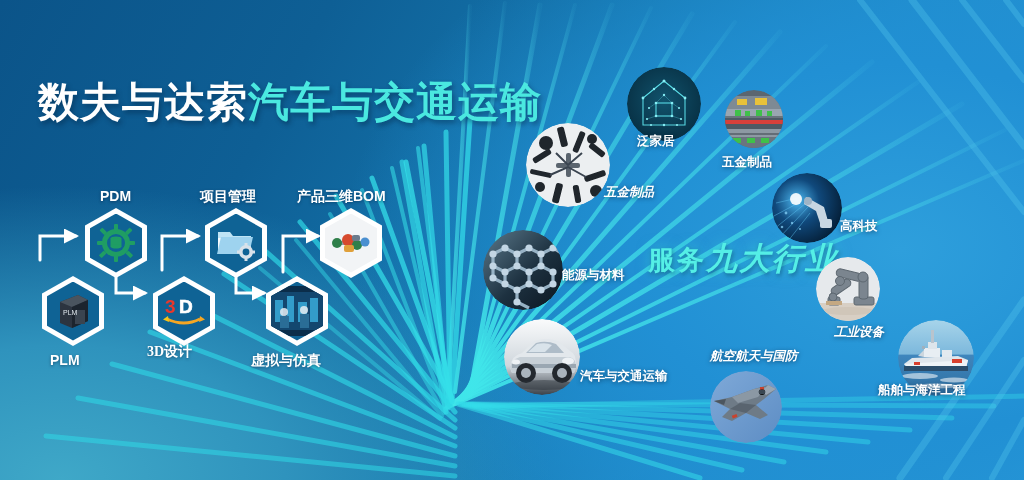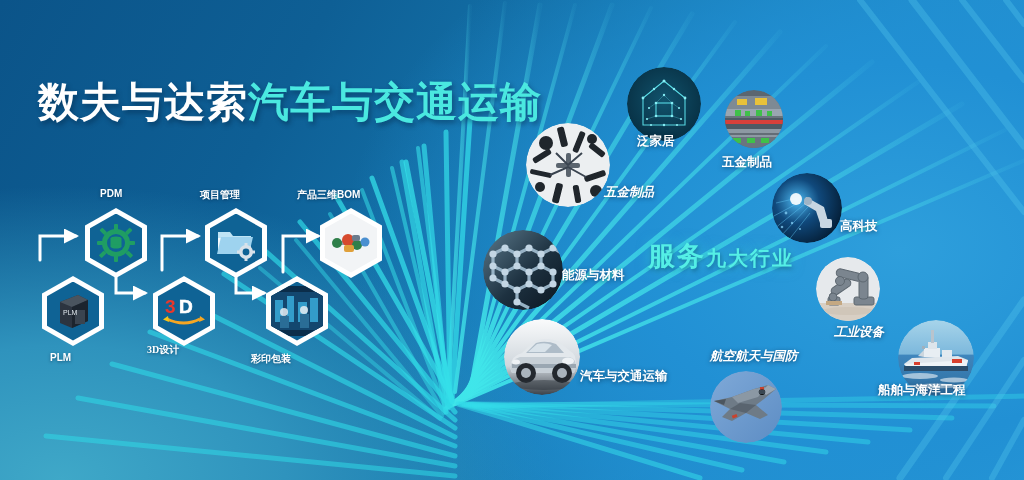--- a/index.html
+++ b/index.html
@@ -60,21 +60,21 @@
     clip-path: polygon(50% 0%, 100% 25%, 100% 75%, 50% 100%, 0% 75%, 0% 25%);
     background: #0f6395;
     display: flex; align-items: center; justify-content: center;
     overflow: hidden;
   }
   .hex-inner.light { background: #f2f4f6; }
 
   .flow-label {
     position: absolute;
     color: #ffffff;
-    font-size: 10px;
+    font-size: 14px;
     font-weight: bold;
     white-space: nowrap;
     text-shadow: 0 1px 3px rgba(0,30,60,.5);
   }
 
   
   .circ {
     position: absolute;
     border-radius: 50%;
     overflow: hidden;
@@ -92,21 +92,21 @@
     position: absolute;
     left: 648px;
     top: 238px;
     font-size: 27px;
     font-weight: bold;
     color: #54efe6;
     white-space: nowrap;
     letter-spacing: 2px;
     text-shadow: 0 0 14px rgba(60,230,220,.55), 1px 2px 4px rgba(0,40,70,.5);
   }
-  .center-slogan .big { font-size: 20px; }
+  .center-slogan .big { font-size: 31px; font-style: italic; }
 </style>
 </head>
 <body>
 
 <div id="banner">
 
   <svg class="ray-fan" viewBox="0 0 1024 480" preserveAspectRatio="none">
     <defs>
       <linearGradient id="rayGrad" x1="0" y1="0" x2="1" y2="0">
         <stop offset="0%" stop-color="#3fe6ea" stop-opacity="0.95"></stop>
@@ -317,21 +317,21 @@
           </g>
           <g fill="#e8eef3" opacity="0.85">
             <circle cx="13" cy="26" r="4"></circle>
             <circle cx="33" cy="24" r="4"></circle>
           </g>
           <rect x="9" y="30" width="9" height="12" fill="#2a6d96"></rect>
           <rect x="29" y="28" width="9" height="14" fill="#2a6d96"></rect>
         </svg>
       </div>
     </div>
-    <div class="flow-label" style="left:251px; top:352px;">彩印包装</div>
+    <div class="flow-label" style="left:251px; top:352px;">虚拟与仿真</div>
 
     <div class="hex" style="left:320px; top:208px;">
       <div class="hex-inner light">
         <svg width="46" height="32" viewBox="0 0 46 32">
           <rect width="46" height="32" fill="#f2f4f6"></rect>
           <g>
             <rect x="6" y="14" width="32" height="4" rx="2" fill="#8e9aa6"></rect>
             <circle cx="9" cy="16" r="5" fill="#2f7f4a"></circle>
             <circle cx="20" cy="13" r="6" fill="#d64a2e"></circle>
             <circle cx="29" cy="18" r="5" fill="#2f7f4a"></circle>

